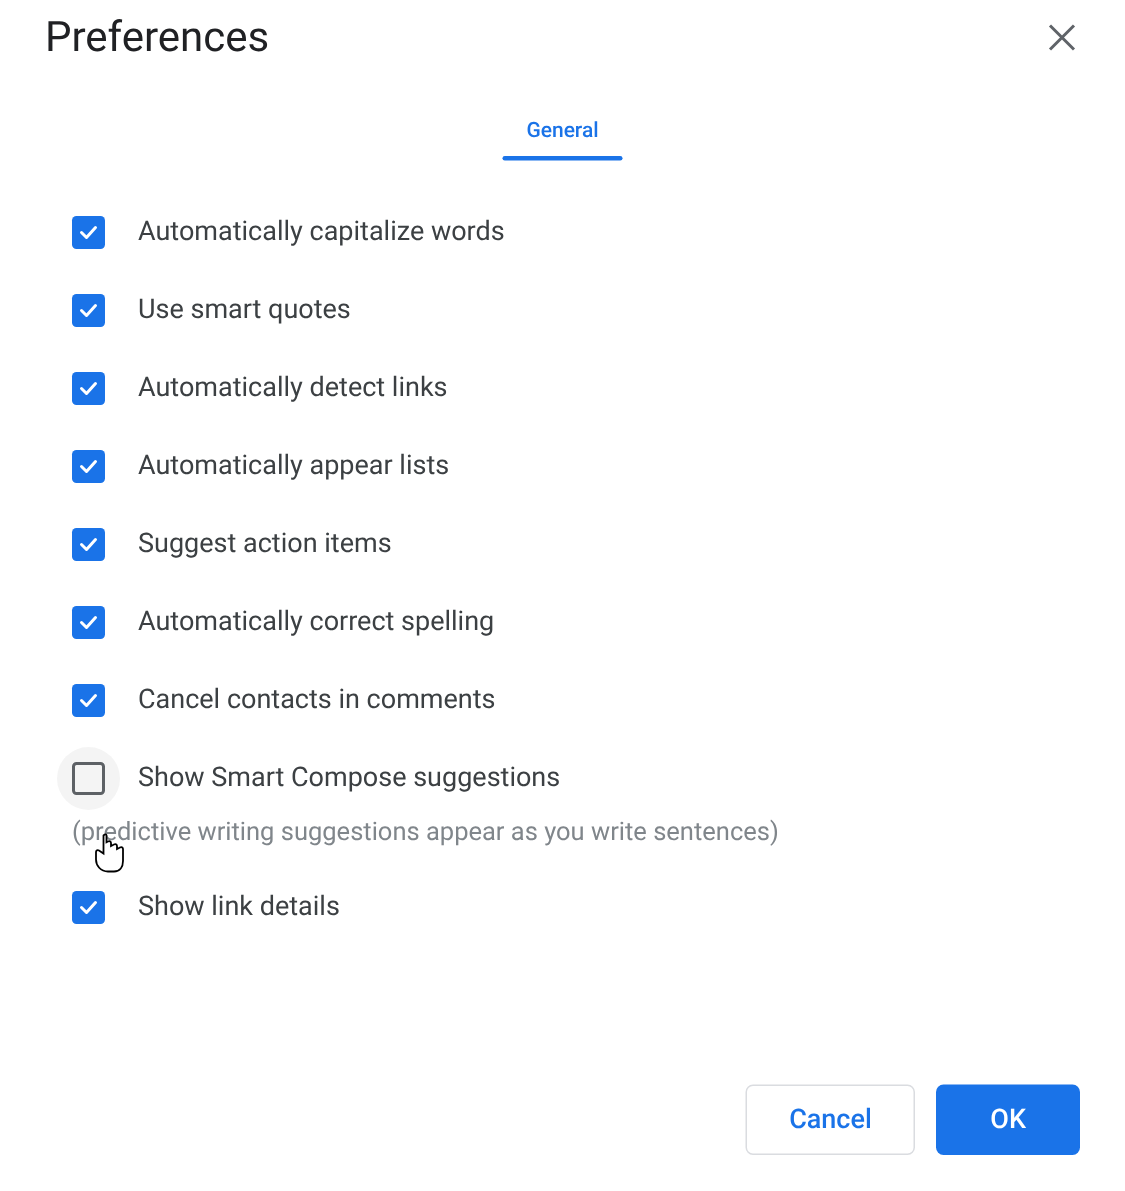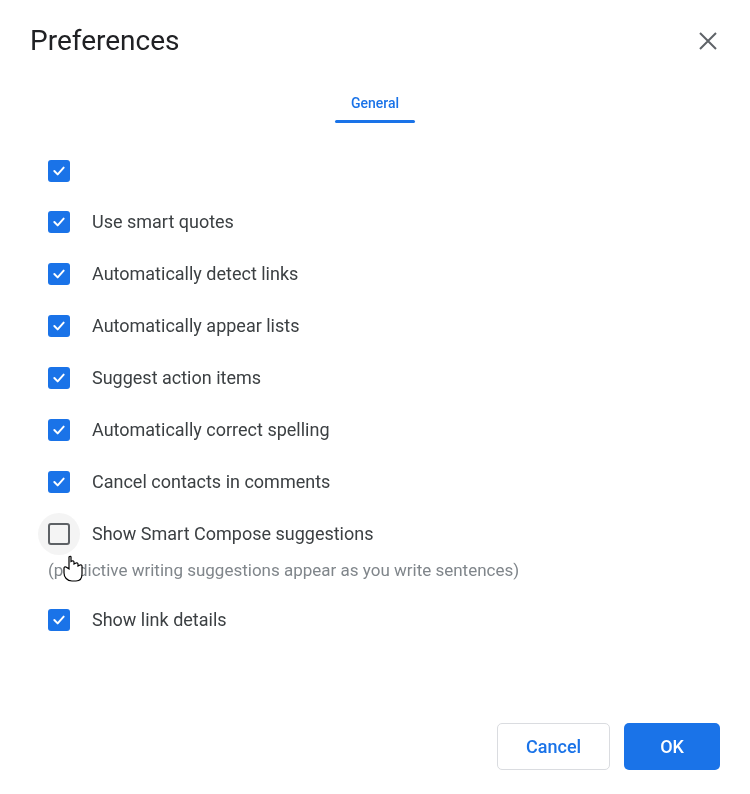--- a/index.html
+++ b/index.html
@@ -8,21 +8,21 @@
       padding: 0;
     }
     body {
       font-family: 'Google Sans', Roboto, Arial, sans-serif;
       background: #fff;
       width: 750px;
       height: 794px;
       position: relative;
     }
     .dialog {
-      padding: 24px 30px;
+      padding: 8px 30px;
     }
     .header {
       display: flex;
       justify-content: space-between;
       align-items: center;
       margin-bottom: 30px;
     }
     .title {
       font-size: 28px;
       font-weight: 400;
@@ -173,20 +173,23 @@
     <div class="tab active">General</div>
   </div>
 
   <div class="options" id="options-container">
       <div class="option">
         <div class="checkbox checked">
           <svg viewBox="0 0 24 24">
             <path d="M5 12 L10 17 L19 7" stroke="#fff" stroke-width="3" fill="none" stroke-linecap="round" stroke-linejoin="round"></path>
           </svg>
         </div>
+        <div class="option-text">
+          <span class="option-label">Automatically capitalize words</span>
+        </div>
       </div>
       <div class="option">
         <div class="checkbox checked">
           <svg viewBox="0 0 24 24">
             <path d="M5 12 L10 17 L19 7" stroke="#fff" stroke-width="3" fill="none" stroke-linecap="round" stroke-linejoin="round"></path>
           </svg>
         </div>
         <div class="option-text">
           <span class="option-label">Use smart quotes</span>
         </div>

